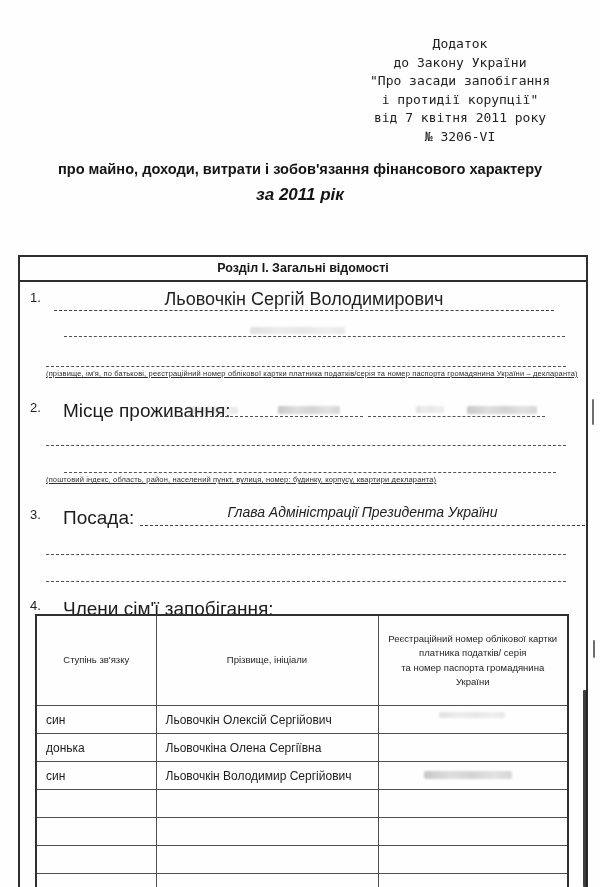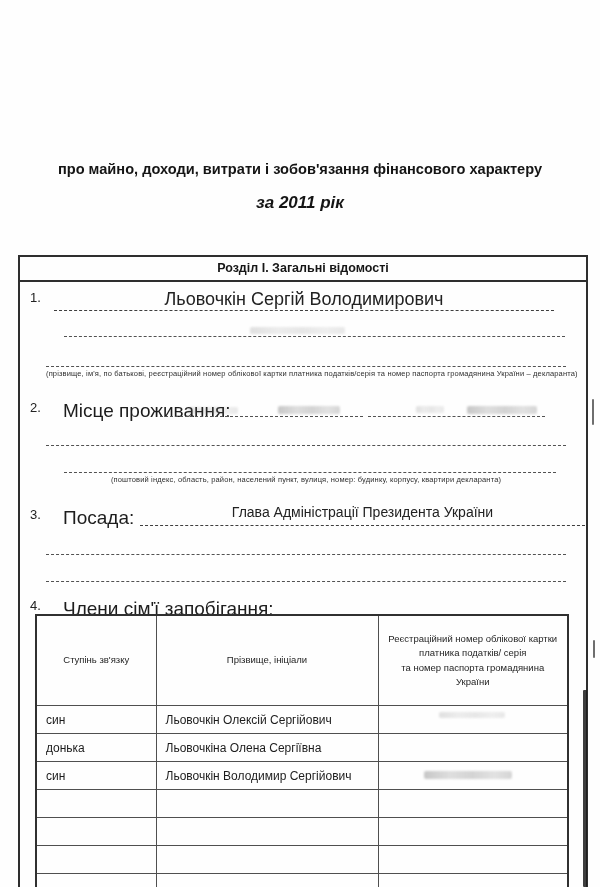--- a/index.html
+++ b/index.html
@@ -19,43 +19,44 @@
     position:absolute; top:35px; left:340px; width:240px;
     text-align:center;
     font-family:"DejaVu Sans Mono","Liberation Mono",monospace;
     font-size:13px; line-height:18.5px; color:#222;
     white-space:nowrap;
   }
 
   
   .title { position:absolute; top:161px; left:0; width:600px; text-align:center; font-weight:bold; color:#151515; }
   .title .t1 { font-size:16.5px; letter-spacing:.8px; margin-bottom:5px; }
-  .title .t2 { font-size:14.6px; margin-bottom:16px;text-align:center; }
+  .title .t2 { font-size:14.6px; margin-bottom:8px;text-align:center; }
   .title .t3 { font-size:17px;font-style:italic; }
 
   
   .main-box {
     position:absolute; left:18px; top:255px; width:570px; height:632px;
     border:2px solid #2e2e2e; border-bottom:none;
   }
   .sec-header {
     border-bottom:2px solid #2e2e2e; text-align:center;
     font-weight:bold; font-size:12.5px; padding:4px 0 5px; color:#161616;
   }
   .abs { position:absolute; }
   .item-no { font-size:13px; color:#222; }
   .item-label { font-size:19px; color:#1d1d1d; }
 
   .rule { border-bottom:1.5px dashed #525252; }
   .rule-dark { border-bottom:1.5px dashed #3e3e3e; }
 
   .fill-line { text-align:center; font-size:18px; color:#222; }
   .caption {
-    text-align:center; font-size:7.5px; color:#2e2e2e; letter-spacing:.15px;
+    font-size:7.5px; color:#2e2e2e; letter-spacing:.15px;
     white-space:nowrap;
+    text-decoration:underline;
   }
 
   .seg-wrap { display:flex; }
   .seg-wrap .seg1 { width:203px; margin-right:5px; position:relative; border-bottom:1.5px dashed #525252; }
   .seg-wrap .seg2 { flex:1; position:relative; border-bottom:1.5px dashed #525252; }
 
   
   table.family {
     border-collapse:collapse; table-layout:fixed; width:532px;
     border:2px solid #303030; background:transparent;
@@ -81,20 +82,28 @@
 
   
   .edge-bar { position:absolute; background:#1c1c1c; opacity:.85; border-radius:1px; }
   .edge-tick { position:absolute; background:#4a4a4a; opacity:.8; border-radius:1px; }
 </style>
 </head>
 <body>
 
 <div class="page">
 
+  <div class="annex">
+    <div>Додаток</div>
+    <div>до Закону України</div>
+    <div>"Про засади запобігання</div>
+    <div>і протидії корупції"</div>
+    <div>від 7 квітня 2011 року</div>
+    <div>№ 3206-VI</div>
+  </div>
 
   <div class="title">
     <div class="t2">про майно, доходи, витрати і зобов'язання фінансового характеру</div>
     <div class="t3">за 2011 рік</div>
   </div>
 
   <div class="main-box">
     <div class="sec-header">Розділ I. Загальні відомості</div>
 
     <div class="abs item-no" style="left:10px; top:33px;">1.</div>
@@ -118,21 +127,21 @@
         <div class="smudge light" style="left:48px; bottom:3px; width:28px;"></div>
         <div class="smudge" style="right:8px; bottom:2px; width:70px; height:8px;"></div>
       </div>
     </div>
     <div class="abs rule" style="left:26px; top:169px; width:520px; height:20px;"></div>
     <div class="abs rule" style="left:44px; top:196px; width:492px; height:20px;"></div>
     <div class="abs caption" style="left:26px; top:218px; width:520px;">(поштовий індекс, область, район, населений пункт, вулиця, номер: будинку, корпусу, квартири декларанта)</div>
 
     <div class="abs item-no" style="left:10px; top:250px;">3.</div>
     <div class="abs item-label" style="left:43px; top:250px;">Посада:</div>
-    <div class="abs fill-line rule-dark" style="left:120px; top:247px; width:445px; height:22px; font-size:14px;">
+    <div class="abs fill-line rule-dark" style="left:120px; top:247px; width:445px; height:22px; font-size:14px;font-style:italic;">
       <span>Глава Адміністрації Президента України</span>
     </div>
     <div class="abs rule" style="left:26px; top:278px; width:520px; height:20px;"></div>
     <div class="abs rule" style="left:26px; top:305px; width:520px; height:20px;"></div>
 
     <div class="abs item-no" style="left:10px; top:341px;">4.</div>
     <div class="abs item-label" style="left:43px; top:341px;">Члени сім'ї запобігання:</div>
 
     <table class="family abs" style="left:15px; top:357px;">
       <colgroup>

